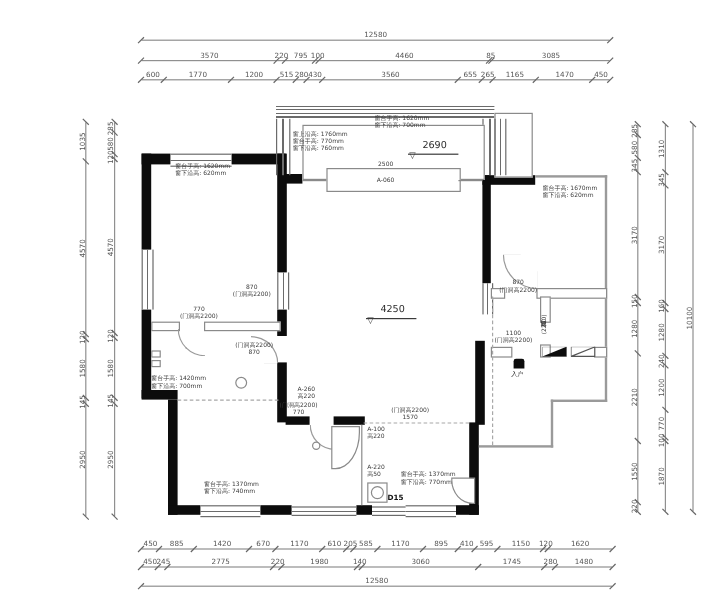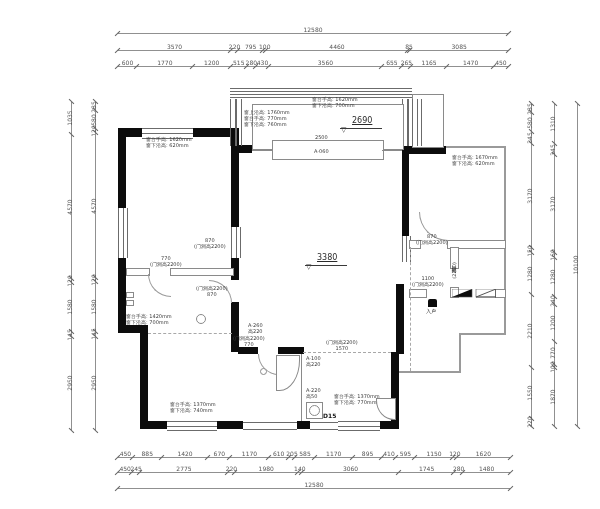--- a/index.html
+++ b/index.html
@@ -30,21 +30,21 @@
   .tw{position:absolute;border:1px solid #8a8a8a;background:#fff;}
   .ln{position:absolute;background:#8a8a8a;}
   .ln2{position:absolute;background:#9a9a9a;}
   .dash-v{position:absolute;border-left:1px dashed #a8a8a8;}
   .dash-h{position:absolute;border-top:1px dashed #a8a8a8;}
   .arc{position:absolute;}
   .an{position:absolute;font-size:5px;line-height:1.15;color:#3a3a3a;white-space:pre-line;}
   .an-v{position:absolute;font-size:5px;color:#3a3a3a;writing-mode:vertical-rl;transform:rotate(180deg);white-space:nowrap;}
   .level{position:absolute;border-bottom:1px solid #3a3a3a;padding:0 10px 1px 12px;}
   .level::before{content:"▽";position:absolute;left:1px;bottom:-6px;font-size:7px;color:#3a3a3a;}
-  .lvl{font-size:8px;color:#2a2a2a;text-decoration:underline;}
+  .lvl{font-size:8px;color:#2a2a2a;}
   .circ{position:absolute;border:1px solid #8a8a8a;border-radius:50%;background:#fff;}
   .entry-icon{position:absolute;width:9px;height:8px;background:#0c0c0c;border-radius:2px 2px 0 0;}
   .entry-lb{position:absolute;font-size:5px;color:#222;}
   .d15{position:absolute;font-size:6px;font-weight:bold;color:#111;}
 </style>
 </head>
 <body>
 
 <div class="dim dim-h" style="left:118px;top:22px;width:390px;">
     <span class="seg" style="flex-grow: 12580;">
@@ -390,21 +390,21 @@
 <div class="box" style="left:306px;top:402px;width:15px;height:15px;"></div>
 <div class="circ" style="left:309px;top:405px;width:9px;height:9px;"></div>
 <div class="box" style="left:376px;top:398px;width:18px;height:20px;border-radius:0 0 0 90%;"></div>
 <div class="box" style="left:126px;top:292px;width:6px;height:4px;"></div>
 <div class="box" style="left:126px;top:300px;width:6px;height:4px;"></div>
 
 <div class="level" style="left:340px;top:108px;">
   <span class="lvl">2690</span>
 </div>
 <div class="level" style="left:305px;top:245px;">
-  <span class="lvl">3380</span>
+  <span class="lvl">4250</span>
 </div>
 
 <div class="entry-icon" style="left:428px;top:299px;"></div>
 <div class="entry-lb" style="left:426px;top:308px;">入户</div>
 <div class="d15" style="left:323px;top:412px;">D15</div>
 
 <div class="an" style="left:146px;top:137px;">窗台手高: 1620mm
 窗下沿高: 620mm</div>
 <div class="an" style="left:244px;top:110px;">窗上沿高: 1760mm
 窗台手高: 770mm

